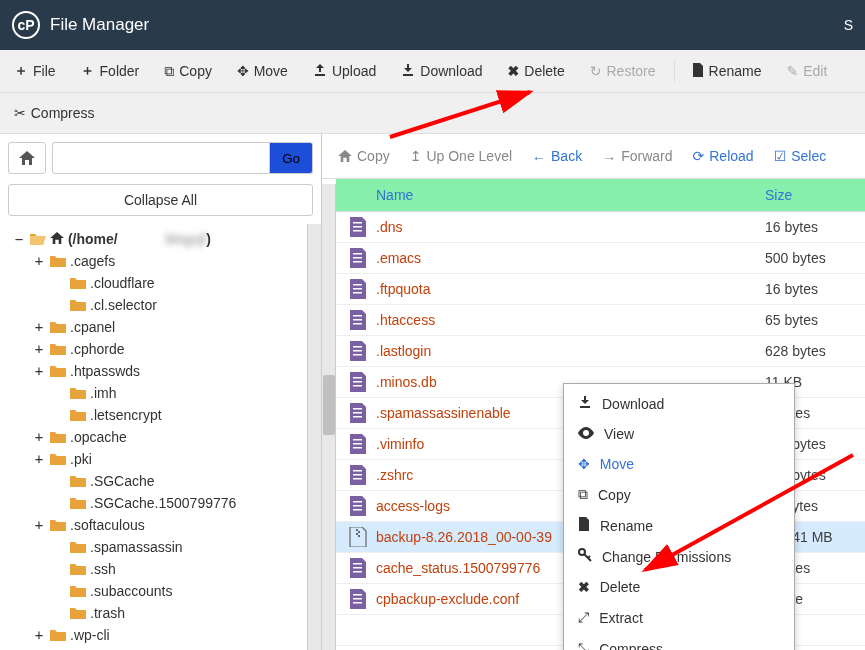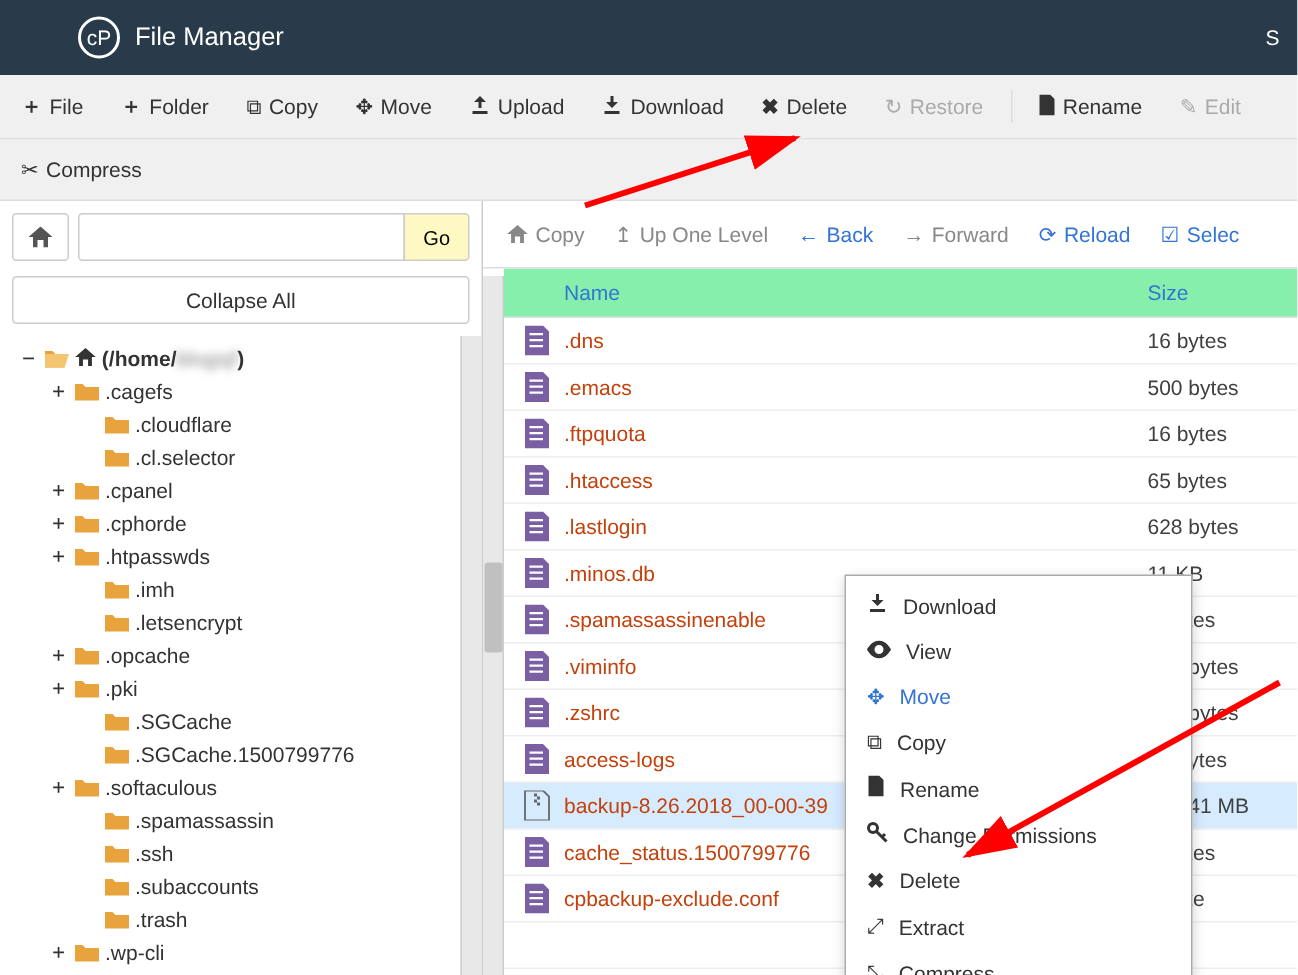--- a/index.html
+++ b/index.html
@@ -1,32 +1,32 @@
 <!DOCTYPE html>
 <html><head>
 <meta charset="utf-8">
 <style>
 * { box-sizing: border-box; margin: 0; padding: 0; }
 body { font-family: -apple-system, BlinkMacSystemFont, "Segoe UI", Arial, sans-serif; font-size: 14px; color: #333; width: 865px; height: 650px; overflow: hidden; position: relative; }
 .header { background: #293a4a; color: #fff; height: 50px; display: flex; align-items: center; padding: 0 12px; }
-.header .logo { width: 28px; height: 28px; border: 2px solid #fff; border-radius: 50%; display: flex; align-items: center; justify-content: center; font-weight: normal; font-size: 14px; margin-right: 10px; margin-left: 40px; }
+.header .logo { width: 28px; height: 28px; border: 2px solid #fff; border-radius: 50%; display: flex; align-items: center; justify-content: center; font-weight: bold; font-size: 14px; margin-right: 10px; }
 .header .title { font-size: 17px; font-weight: 400; }
 .header .right { margin-left: auto; font-size: 14px; }
 .toolbar { background: #f0f0f0; border-bottom: 1px solid #ddd; padding: 6px 4px; display: flex; flex-wrap: wrap; align-items: center; gap: 4px; }
 .toolbar .btn { padding: 6px 10px; color: #333; cursor: pointer; display: inline-flex; align-items: center; gap: 5px; font-size: 14px; border-right: 1px solid transparent; }
 .toolbar .btn.disabled { color: #aaa; }
 .toolbar .sep { width: 1px; height: 22px; background: #ddd; margin: 0 3px; }
 .toolbar-row2 { background: #f0f0f0; border-bottom: 1px solid #ddd; padding: 6px 4px; }
 .toolbar-row2 .btn { padding: 6px 10px; color: #333; cursor: pointer; display: inline-flex; align-items: center; gap: 5px; font-size: 14px; }
 .main { display: flex; height: calc(650px - 50px - 38px - 38px); }
 .left-panel { width: 322px; border-right: 1px solid #ccc; background: #fff; display: flex; flex-direction: column; }
 .search-row { display: flex; gap: 6px; padding: 8px; }
 .home-btn { width: 38px; height: 32px; border: 1px solid #ccc; background: #fff; display: flex; align-items: center; justify-content: center; cursor: pointer; border-radius: 3px; }
 .search-input { flex: 1; border: 1px solid #ccc; padding: 0 8px; height: 32px; border-radius: 3px 0 0 3px; }
-.go-btn { height: 32px; border: 1px solid #ccc; background: #fef9c3; padding: 0 12px; cursor: pointer; border-radius: 0 3px 3px 0; margin-left: -7px; }
+.go-btn { height: 32px; border: 1px solid #ccc; background: #1d4ed8; padding: 0 12px; cursor: pointer; border-radius: 0 3px 3px 0; margin-left: -7px; }
 .collapse-btn { margin: 2px 8px 8px 8px; border: 1px solid #ccc; background: #fff; height: 32px; display: flex; align-items: center; justify-content: center; cursor: pointer; border-radius: 3px; }
 .tree { overflow-y: auto; flex: 1; padding: 4px 0 4px 4px; position: relative; }
 .tree-scroll { position: absolute; right: 0; top: 0; bottom: 0; width: 14px; background: #e8e8e8; border-left: 1px solid #ccc; }
 .tree-item { display: flex; align-items: center; padding: 3px 0; cursor: pointer; white-space: nowrap; }
 .tree-item .exp { width: 14px; text-align: center; font-family: monospace; font-size: 14px; color: #333; user-select: none; }
 .tree-item .fold-icon { width: 16px; height: 14px; margin: 0 4px; }
 .tree-item .fold-icon svg { width: 16px; height: 14px; }
 .tree-item .label { font-size: 14px; color: #333; }
 .indent-0 { padding-left: 8px; }
 .indent-1 { padding-left: 28px; }
@@ -44,21 +44,21 @@
 .col-size { width: 100px; }
 .table-body { overflow-y: hidden; }
 .row { display: flex; align-items: center; height: 31px; border-bottom: 1px solid #eee; cursor: pointer; }
 .row .ficon { width: 20px; height: 20px; margin-left: 12px; margin-right: 8px; display: flex; align-items: center; justify-content: center; }
 .row .fname { flex: 1; font-size: 14px; color: #c2410c; }
 .row .fsize { width: 100px; font-size: 14px; color: #404040; }
 .row.selected { background: #d7ebff; }
 .ctx-menu { position: absolute; background: #fff; border: 1px solid #aaa; box-shadow: 0 3px 8px rgba(0,0,0,0.2); z-index: 20; padding: 4px 0; width: 232px; }
 .ctx-item { padding: 7px 14px; display: flex; align-items: center; gap: 10px; cursor: pointer; font-size: 14px; color: #333; }
 .ctx-item.blue { color: #3374d4; }
-.blurred { color: transparent; text-shadow: 0 0 6px rgba(0,0,0,0.5); }
+.blurred { color: transparent; text-shadow: 0 0 6px rgba(0,0,0,0.5); margin-left: 48px; }
 .arrow { position: absolute; z-index: 30; pointer-events: none; }
 </style>
 </head>
 <body>
 
 <div class="header">
   <div class="logo">cP</div>
   <div class="title">File Manager</div>
   <div class="right">S</div>
 </div>

